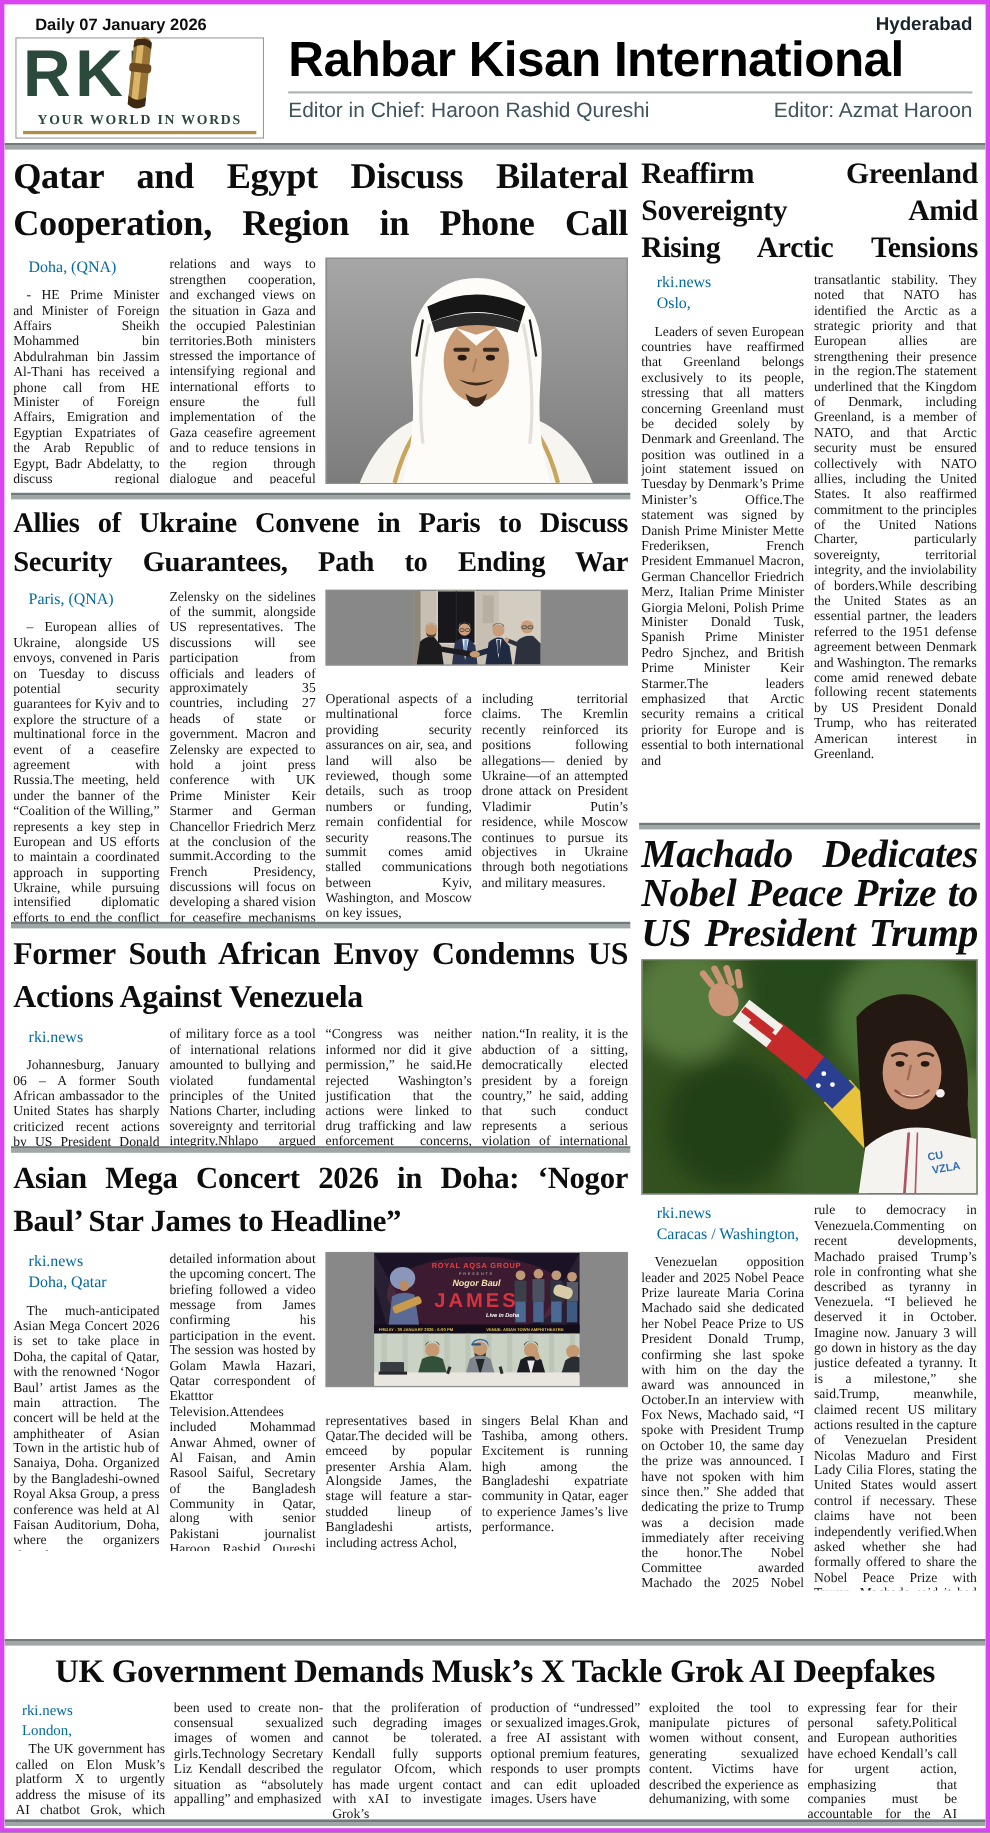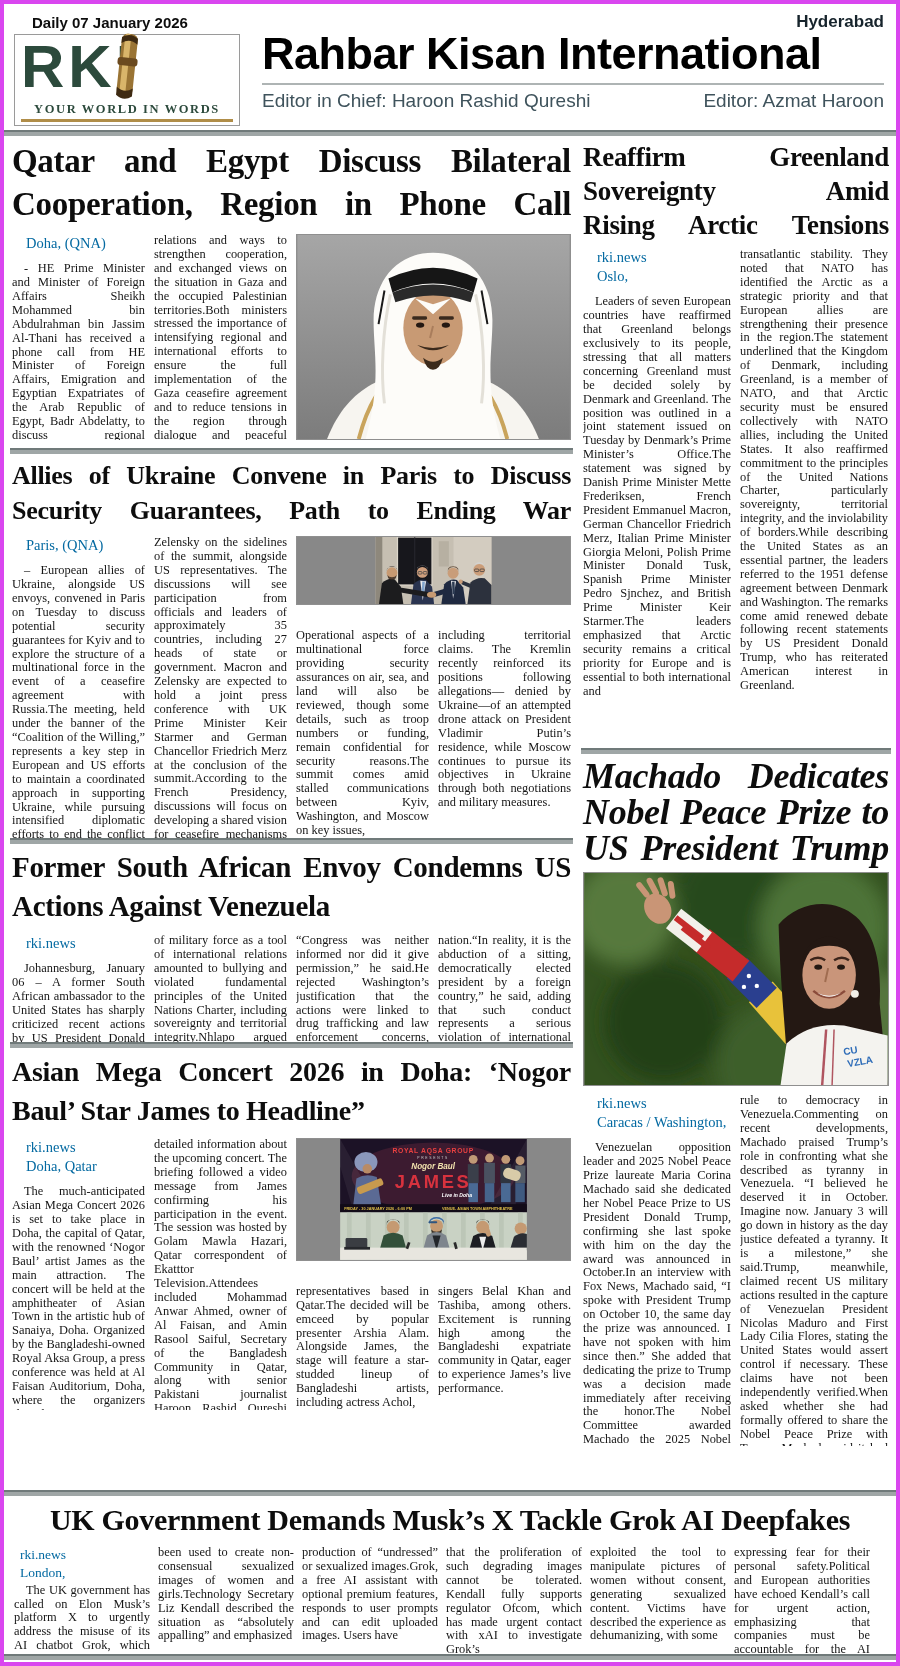--- a/index.html
+++ b/index.html
@@ -462,24 +462,24 @@
         <div class="dl">
           <span>rki.news</span>
           <span>London,</span>
         </div>
         <p class="first">The UK government has called on Elon Musk’s platform X to urgently address the misuse of its AI chatbot Grok, which has</p>
       </div>
       <div class="col">
           <p>been used to create non-consensual sexualized images of women and girls.Technology Secretary Liz Kendall described the situation as “absolutely appalling” and emphasized</p>
         </div>
       <div class="col">
+          <p>that the proliferation of such degrading images cannot be tolerated. Kendall fully supports regulator Ofcom, which has made urgent contact with xAI to investigate Grok’s</p>
+        </div>
+      <div class="col">
           <p>production of “undressed” or sexualized images.Grok, a free AI assistant with optional premium features, responds to user prompts and can edit uploaded images. Users have</p>
-        </div>
-      <div class="col">
-          <p>that the proliferation of such degrading images cannot be tolerated. Kendall fully supports regulator Ofcom, which has made urgent contact with xAI to investigate Grok’s</p>
         </div>
       <div class="col">
           <p>exploited the tool to manipulate pictures of women without consent, generating sexualized content. Victims have described the experience as dehumanizing, with some</p>
         </div>
       <div class="col">
           <p>expressing fear for their personal safety.Political and European authorities have echoed Kendall’s call for urgent action, emphasizing that companies must be accountable for the AI tools they deploy.</p>
         </div>
     </div>
   </article>
 

